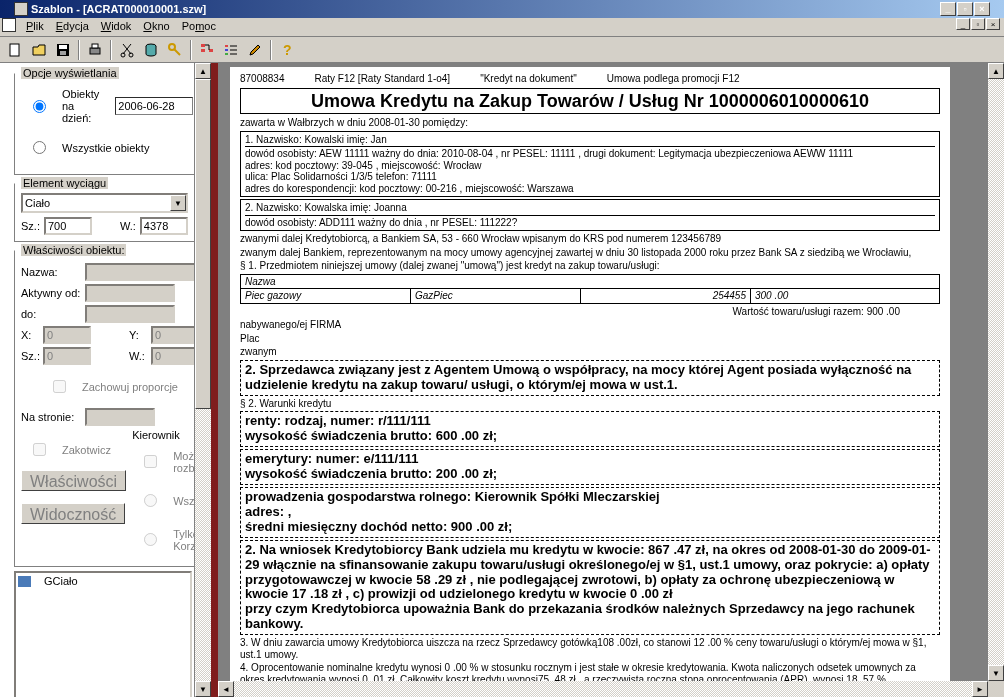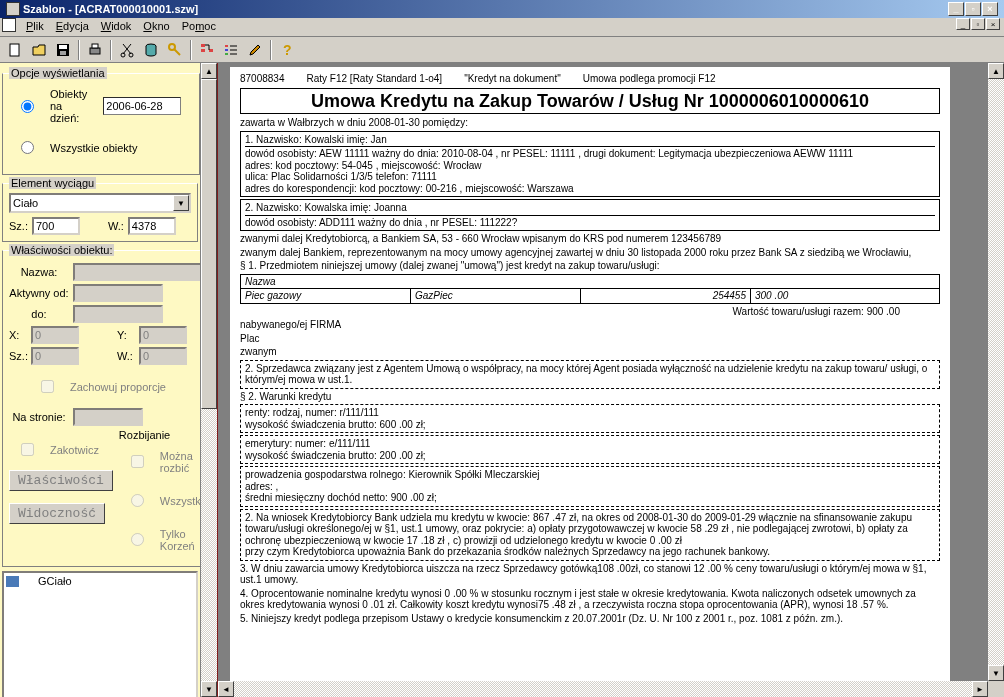--- a/index.html
+++ b/index.html
@@ -1,64 +1,64 @@
 <!DOCTYPE html>
 <html><head>
 <meta charset="utf-8">
 <style>
 * { box-sizing: border-box; }
 body { margin:0; font-family: Tahoma, sans-serif; font-size:11px; background:#d4d0c8; overflow:hidden; width:1004px; height:697px; }
-.titlebar { height:18px; background:linear-gradient(to right,#0a246a,#a6caf0); color:#fff; display:flex; align-items:center; padding:0 6px; font-weight:bold; font-size:11px; }
+.titlebar { height:18px; background:linear-gradient(to right,#0a246a,#a6caf0); color:#fff; display:flex; align-items:center; padding:0 14px; font-weight:bold; font-size:11px; }
 .titlebar .t-icon { width:14px; height:14px; background:#d4d0c8; margin-right:3px; border:1px solid #333; }
 .titlebar .spacer { flex:1; }
 .titlebar .win-btns { display:flex; gap:1px; }
 .titlebar .win-btn { width:16px; height:14px; background:#d4d0c8; border:1px solid #fff; border-right-color:#404040; border-bottom-color:#404040; display:flex; align-items:center; justify-content:center; font-size:9px; font-family:Marlett,sans-serif; cursor:pointer; }
 .menubar { height:19px; background:#d4d0c8; display:flex; align-items:flex-start; padding:0 2px; border-bottom:1px solid #808080; }
 .mdi-icon { width:14px; height:14px; background:#fff; border:1px solid #333; margin-right:4px; }
 .menubar .menu-item { padding:2px 6px; cursor:pointer; }
 .menubar .menu-item .u { text-decoration:underline; }
 .menubar .spacer { flex:1; }
 .mdi-btns { display:flex; gap:1px; margin-right:2px; }
 .mdi-btn { width:14px; height:12px; background:#d4d0c8; border:1px solid #fff; border-right-color:#404040; border-bottom-color:#404040; display:flex; align-items:center; justify-content:center; font-size:8px; cursor:pointer; }
 .toolbar { height:26px; background:#d4d0c8; border-bottom:1px solid #808080; display:flex; align-items:center; padding:2px 4px; gap:2px; }
 .tb-btn { width:22px; height:22px; display:flex; align-items:center; justify-content:center; cursor:pointer; }
 .tb-btn svg { width:16px; height:16px; }
 .tb-sep { width:2px; height:20px; border-left:1px solid #808080; border-right:1px solid #fff; margin:0 2px; }
 .workspace { display:flex; height:634px; }
-.left-panel { width:218px; background:#fef9c3; border-right:2px solid #7f1d1d; display:flex; }
+.left-panel { width:218px; background:#ffffff; border-right:8px solid #7f1d1d; display:flex;padding-left:12px; }
 .left-content { flex:1; padding:2px; overflow:hidden; }
 .left-scrollbar { width:16px; background:#d4d0c8; border-left:1px solid #808080; position:relative; }
 .scroll-btn { width:16px; height:16px; background:#d4d0c8; border:1px solid #fff; border-right-color:#404040; border-bottom-color:#404040; display:flex; align-items:center; justify-content:center; font-size:8px; }
 .scroll-thumb { position:absolute; left:0; width:16px; background:#d4d0c8; border:1px solid #fff; border-right-color:#404040; border-bottom-color:#404040; }
 .scroll-track { position:absolute; left:0; width:16px; background:repeating-conic-gradient(#d4d0c8 0% 25%,#fff 0% 50%) 50% / 2px 2px; }
 fieldset { border:1px solid #808080; border-top-color:#fff; margin:2px 0; padding:4px 6px 6px 6px; position:relative; }
 fieldset legend { padding:0 2px; background:#d4d0c8; font-size:11px; }
 .radio-row, .check-row { display:flex; align-items:center; gap:4px; margin:2px 0; }
 .radio-row input, .check-row input { margin:12px; }
 .date-input { width:78px; height:18px; border:1px inset #808080; background:#fff; padding:1px 2px; font-size:11px; }
 .combo { width:100%; height:20px; border:2px inset #d4d0c8; background:#fff; display:flex; align-items:center; padding:0 2px; position:relative; }
 .combo .combo-btn { position:absolute; right:0; top:0; width:16px; height:16px; background:#d4d0c8; border:1px solid #fff; border-right-color:#404040; border-bottom-color:#404040; display:flex; align-items:center; justify-content:center; font-size:8px; }
 .szw-row { display:flex; align-items:center; gap:4px; margin-top:4px; }
 .num-input { width:48px; height:18px; border:2px inset #d4d0c8; background:#fff; padding:1px 2px; font-size:11px; text-align:left; }
 .prop-row { display:flex; align-items:center; gap:4px; margin:3px 0; }
-.prop-label { width:60px;text-align:center; }
+.prop-label { width:60px; }
 .prop-input { flex:1; height:18px; border:2px inset #d4d0c8; background:#d4d0c8; }
-.btn { height:21px; border:1px solid #fff; border-right-color:#404040; border-bottom-color:#404040; background:#d4d0c8; padding:2px 8px; font-size:13px; cursor:pointer; color:#808080;font-family:Liberation Mono, monospace; }
+.btn { height:21px; border:1px solid #fff; border-right-color:#404040; border-bottom-color:#404040; background:#d4d0c8; padding:2px 8px; font-size:16px; cursor:pointer; color:#808080; }
 .sub-cols { display:flex; gap:6px; }
 .sub-cols>div { flex:1; }
 .tree-area { height:180px; background:#fff; border:2px inset #d4d0c8; margin-top:4px; padding:2px; font-size:11px; }
-.tree-item { display:flex; align-items:center; gap:19px; }
+.tree-item { display:flex; align-items:center; gap:13px; }
 .tree-icon { width:13px; height:11px; background:#4a7ab8; }
 .doc-area { flex:1; background:#808080; position:relative; overflow:hidden; }
 .doc-page { position:absolute; left:12px; top:4px; width:720px; height:620px; background:#fff; padding:6px 10px; font-size:10px; line-height:1.15; overflow:hidden; }
-.doc-page .row-info { display:flex; gap:22px; font-size:10px; }
+.doc-page .row-info { display:flex; gap:30px; font-size:10px; }
 .doc-title { text-align:center; font-size:18px; font-weight:bold; border:1px solid #000; padding:2px; margin:3px 0; }
 .doc-sub { font-size:10px; margin:2px 0; }
 .box { border:1px solid #000; padding:2px 4px; margin:2px 0; font-size:10px; }
-.box-dotted { border:1px dashed #000; padding:2px 4px; margin:2px 0; font-size:10px; }
+.box-dotted { border:1px dashed #000; padding:2px 4px; margin:2px 0; font-size:13px;font-weight:bold; }
 .tbl-row { display:flex; border:1px solid #000; font-size:10px;font-style:italic; }
 .tbl-row>div { padding:1px 4px; border-right:1px solid #000; }
 .tbl-row>div:last-child { border-right:none; }
 .para { font-size:10px; margin:2px 0; }
 .right-track { position:absolute; right:0; top:0; width:16px; height:100%; background:repeating-conic-gradient(#d4d0c8 0% 25%,#fff 0% 50%) 50% / 2px 2px; }
 .bottom-track { position:absolute; left:0; bottom:0; height:16px; width:100%; background:repeating-conic-gradient(#d4d0c8 0% 25%,#fff 0% 50%) 50% / 2px 2px; }
 .disabled-text { color:#808080; }
 </style>
 </head>
 <body>
@@ -234,21 +234,21 @@
         <div class="sub-cols">
           <div>
             <div class="check-row disabled-text">
                 <input type="checkbox" disabled="" style="">
                 <span>Zakotwicz</span>
               </div>
             <button class="btn">Właściwości</button><br><br>
             <button class="btn">Widoczność</button>
           </div>
           <div>
-            <div style="font-size:11px">Rozbijanie</div>
+            <div style="font-size:11px">Kierownik</div>
             <div class="check-row disabled-text">
                 <input type="checkbox" disabled="" style="">
                 <span>Można rozbić</span>
               </div>
             <div class="radio-row disabled-text">
                 <input type="radio" disabled="" style="">
                 <span>Wszystkie</span>
               </div>
             <div class="radio-row disabled-text">
                 <input type="radio" disabled="" style="">
@@ -279,21 +279,21 @@
         <span>87008834</span>
         <span>Raty F12 [Raty Standard 1-o4]</span>
         <span>"Kredyt na dokument"</span>
         <span>Umowa podlega promocji F12</span>
       </div>
       <div class="doc-title">Umowa Kredytu na Zakup Towarów / Usług Nr 1000006010000610</div>
       <div class="doc-sub">zawarta w    Wałbrzych                              w dniu    2008-01-30        pomiędzy:</div>
       <div class="box">
         <div style="border-bottom:1px solid #000;padding-bottom:1px;margin-bottom:1px">1. Nazwisko: Kowalski                                                      imię:    Jan</div>
         <div>dowód osobisty: AEW 11111    ważny do dnia:  2010-08-04  , nr PESEL:  11111        , drugi dokument: Legitymacja ubezpieczeniowa AEWW 11111</div>
-        <div>adres: kod pocztowy:   54-045 , miejscowość:  Wrocław</div>
+        <div>adres: kod pocztowy:   39-045 , miejscowość:  Wrocław</div>
         <div>ulica:  Plac Solidarności 1/3/5                                   telefon:   71111</div>
         <div>adres do korespondencji: kod pocztowy:  00-216 , miejscowość:   Warszawa</div>
       </div>
       <div class="box">
         <div style="border-bottom:1px solid #000;padding-bottom:1px;margin-bottom:1px">2. Nazwisko: Kowalska                                                     imię:    Joanna</div>
         <div>dowód osobisty:  ADD111          ważny do dnia                         , nr PESEL:   111222?</div>
       </div>
       <div class="para">zwanymi     dalej Kredytobiorcą, a Bankiem SA, 53 - 660  Wrocław wpisanym do KRS pod numerem 123456789</div>
       <div class="para">zwanym dalej Bankiem, reprezentowanym na mocy umowy agencyjnej zawartej w dniu 30 listopada 2000 roku przez Bank SA z siedzibą we Wrocławiu,</div>
       <div class="para">§  1. Przedmiotem niniejszej umowy (dalej zwanej "umową") jest kredyt na zakup towaru/usługi:</div>

